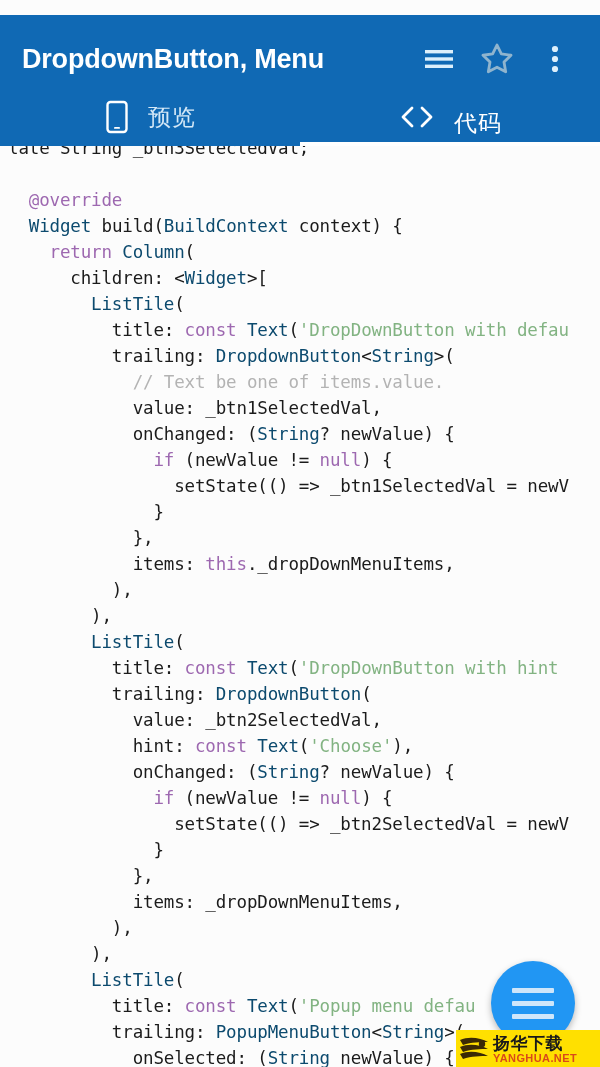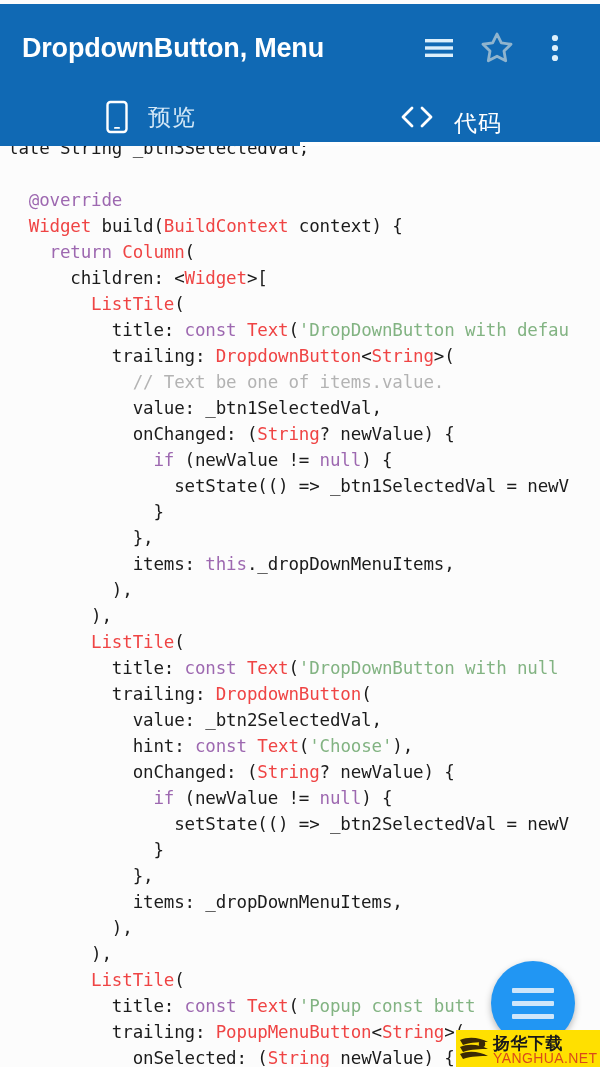--- a/index.html
+++ b/index.html
@@ -11,21 +11,21 @@
   }
   #app {
     position:relative;
     width:600px; height:1067px;
     overflow:hidden;
     background:#FCFCFC;
   }
 
   
   .appbar {
-    position:absolute; top:4px; left:0;
+    position:absolute; top:15px; left:0;
     width:600px; height:88px;
     background:#1069B4;
     display:flex; align-items:center;
     padding:0 16px 0 22px;
   }
   .appbar-title {
     flex:1 1 auto;
     color:#FFFFFF;
     font-size:27px;
     font-weight:bold;
@@ -86,21 +86,21 @@
     line-height:26px;
     font-family:"DejaVu Sans Mono", monospace;
     font-size:17.5px;
     white-space:pre;
     color:#1B1B1B;
     padding-left:8px;
     letter-spacing:-0.15px;
   }
   .tk-plain    { color:#1B1B1B; }
   .tk-keyword  { color:#9D68B0; }
-  .tk-type     { color:#ef4444;text-align:right; }
+  .tk-type     { color:#0c4a6e;text-align:right; }
   .tk-string   { color:#82B382; }
   .tk-comment  { color:#B3B3B3; }
 
   
   .fab {
     position:absolute;
     left:491px; top:961px;
     width:84px; height:84px;
     border-radius:50%;
     background:#2196F3;
@@ -134,22 +134,22 @@
   .wm-cn {
     color:#1A1A1A;
     font-size:17px;
     font-weight:bold;
     line-height:19px;
     letter-spacing:0.5px;
     white-space:nowrap;
   }
   .wm-en {
     color:#D94A1A;
-    font-size:14px;
-    font-weight:normal;
+    font-size:11px;
+    font-weight:bold;
     line-height:11px;
     letter-spacing:0.4px;
     white-space:nowrap;
   }
 </style>
 </head>
 <body>
 
 <div id="app">
 
@@ -222,34 +222,34 @@
         <div class="code-line"><span class="tk-plain">            value: _btn1SelectedVal,</span></div>
         <div class="code-line"><span class="tk-plain">            onChanged: (</span><span class="tk-type">String</span><span class="tk-plain">? newValue) {</span></div>
         <div class="code-line"><span class="tk-plain">              </span><span class="tk-keyword">if</span><span class="tk-plain"> (newValue != </span><span class="tk-keyword">null</span><span class="tk-plain">) {</span></div>
         <div class="code-line"><span class="tk-plain">                setState(() =&gt; _btn1SelectedVal = newV</span></div>
         <div class="code-line"><span class="tk-plain">              }</span></div>
         <div class="code-line"><span class="tk-plain">            },</span></div>
         <div class="code-line"><span class="tk-plain">            items: </span><span class="tk-keyword">this</span><span class="tk-plain">._dropDownMenuItems,</span></div>
         <div class="code-line"><span class="tk-plain">          ),</span></div>
         <div class="code-line"><span class="tk-plain">        ),</span></div>
         <div class="code-line"><span class="tk-plain">        </span><span class="tk-type">ListTile</span><span class="tk-plain">(</span></div>
-        <div class="code-line"><span class="tk-plain">          title: </span><span class="tk-keyword">const</span><span class="tk-plain"> </span><span class="tk-type">Text</span><span class="tk-plain">(</span><span class="tk-string">'DropDownButton with null</span></div>
+        <div class="code-line"><span class="tk-plain">          title: </span><span class="tk-keyword">const</span><span class="tk-plain"> </span><span class="tk-type">Text</span><span class="tk-plain">(</span><span class="tk-string">'DropDownButton with hint</span></div>
         <div class="code-line"><span class="tk-plain">          trailing: </span><span class="tk-type">DropdownButton</span><span class="tk-plain">(</span></div>
         <div class="code-line"><span class="tk-plain">            value: _btn2SelectedVal,</span></div>
         <div class="code-line"><span class="tk-plain">            hint: </span><span class="tk-keyword">const</span><span class="tk-plain"> </span><span class="tk-type">Text</span><span class="tk-plain">(</span><span class="tk-string">'Choose'</span><span class="tk-plain">),</span></div>
         <div class="code-line"><span class="tk-plain">            onChanged: (</span><span class="tk-type">String</span><span class="tk-plain">? newValue) {</span></div>
         <div class="code-line"><span class="tk-plain">              </span><span class="tk-keyword">if</span><span class="tk-plain"> (newValue != </span><span class="tk-keyword">null</span><span class="tk-plain">) {</span></div>
         <div class="code-line"><span class="tk-plain">                setState(() =&gt; _btn2SelectedVal = newV</span></div>
         <div class="code-line"><span class="tk-plain">              }</span></div>
         <div class="code-line"><span class="tk-plain">            },</span></div>
         <div class="code-line"><span class="tk-plain">            items: _dropDownMenuItems,</span></div>
         <div class="code-line"><span class="tk-plain">          ),</span></div>
         <div class="code-line"><span class="tk-plain">        ),</span></div>
         <div class="code-line"><span class="tk-plain">        </span><span class="tk-type">ListTile</span><span class="tk-plain">(</span></div>
-        <div class="code-line"><span class="tk-plain">          title: </span><span class="tk-keyword">const</span><span class="tk-plain"> </span><span class="tk-type">Text</span><span class="tk-plain">(</span><span class="tk-string">'Popup const butt</span></div>
+        <div class="code-line"><span class="tk-plain">          title: </span><span class="tk-keyword">const</span><span class="tk-plain"> </span><span class="tk-type">Text</span><span class="tk-plain">(</span><span class="tk-string">'Popup menu defau</span></div>
         <div class="code-line"><span class="tk-plain">          trailing: </span><span class="tk-type">PopupMenuButton</span><span class="tk-plain">&lt;</span><span class="tk-type">String</span><span class="tk-plain">&gt;(</span></div>
         <div class="code-line"><span class="tk-plain">            onSelected: (</span><span class="tk-type">String</span><span class="tk-plain"> newValue) {</span></div>
       </div>
   </div>
 
   <div class="fab">
     <span class="fab-icon">
       <span class="fab-bar"></span>
       <span class="fab-bar"></span>
       <span class="fab-bar"></span>

